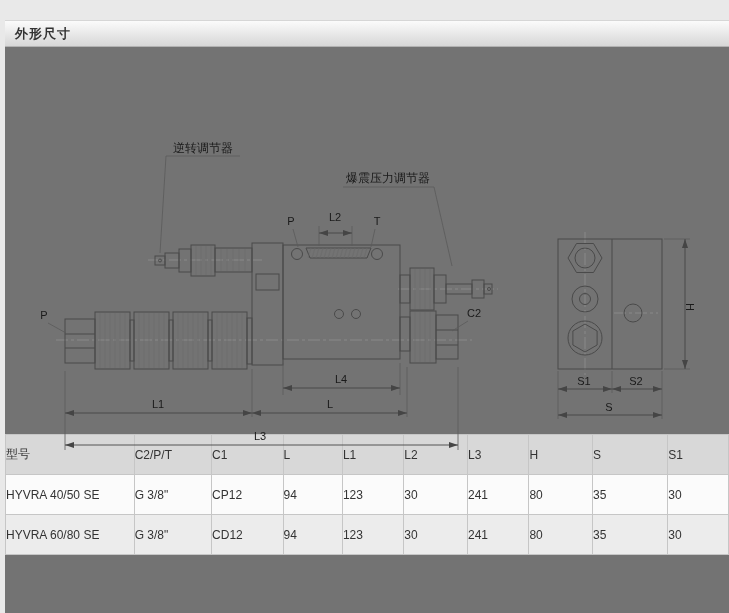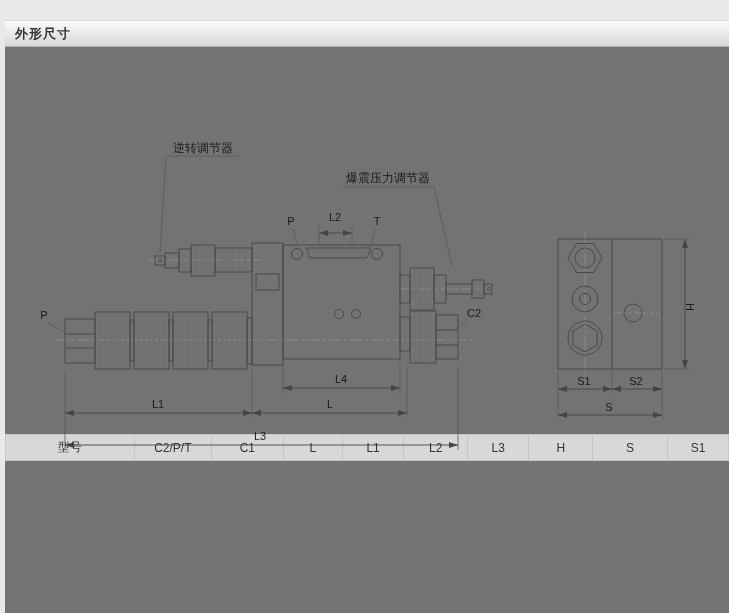--- a/index.html
+++ b/index.html
@@ -18,21 +18,21 @@
   svg text { font-family:"Liberation Sans", sans-serif; fill:#1a1a1a; }
   .zh  { font-size:12px; }
   .lbl { font-size:11px; }
   .ln    { fill:none; stroke:#4a4a4a; stroke-width:1; }
   .thin  { fill:none; stroke:#5a5a5a; stroke-width:0.8; }
   .hatch { fill:none; stroke:#6a6a6a; stroke-width:0.7; }
   .cl    { fill:none; stroke:#909090; stroke-width:0.8; stroke-dasharray:12 3 3 3; }
   .dim   { fill:none; stroke:#454545; stroke-width:0.9; }
 
   table.spec { width:724px; border-collapse:collapse; table-layout:fixed; font-size:12px; color:#333; }
-  table.spec th, table.spec td { border:1px solid #c6c6c6; text-align:center; height:26px; font-weight:normal; overflow:hidden; white-space:nowrap; }
+  table.spec th, table.spec td { border:1px solid #c6c6c6; text-align:left; height:40px; font-weight:normal; overflow:hidden; white-space:nowrap; }
   table.spec th { background:#d8d8d8; }
   table.spec tr.row-0 td { background:#fbfbfb; }
   table.spec tr.row-1 td { background:#ececec; }
 </style>
 </head>
 <body>
 
 <div class="page">
   <div class="content">
 
@@ -180,17 +180,41 @@
           <th>L</th>
           <th>L1</th>
           <th>L2</th>
           <th>L3</th>
           <th>H</th>
           <th>S</th>
           <th>S1</th>
         </tr>
       </thead>
       <tbody>
+        <tr class="row-0">
+          <td>HYVRA 40/50 SE</td>
+          <td>G 3/8"</td>
+          <td>CP12</td>
+          <td>94</td>
+          <td>123</td>
+          <td>30</td>
+          <td>241</td>
+          <td>80</td>
+          <td>35</td>
+          <td>30</td>
+        </tr>
+        <tr class="row-1">
+          <td>HYVRA 60/80 SE</td>
+          <td>G 3/8"</td>
+          <td>CD12</td>
+          <td>94</td>
+          <td>123</td>
+          <td>30</td>
+          <td>241</td>
+          <td>80</td>
+          <td>35</td>
+          <td>30</td>
+        </tr>
       </tbody>
     </table>
 
   </div>
 </div>
 
 </body></html>

